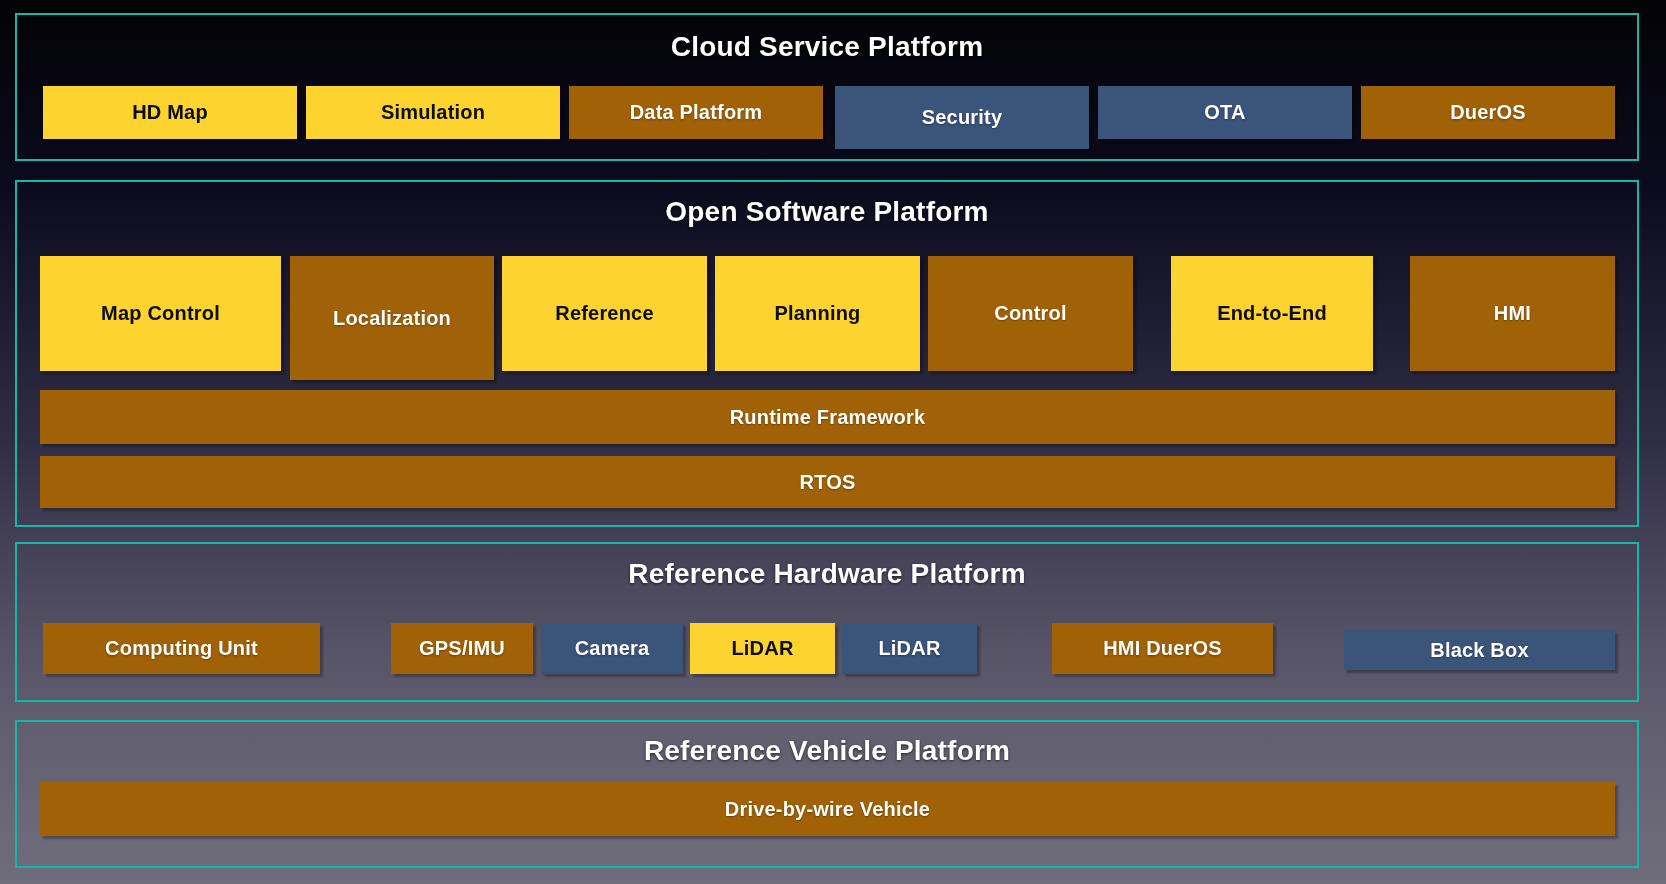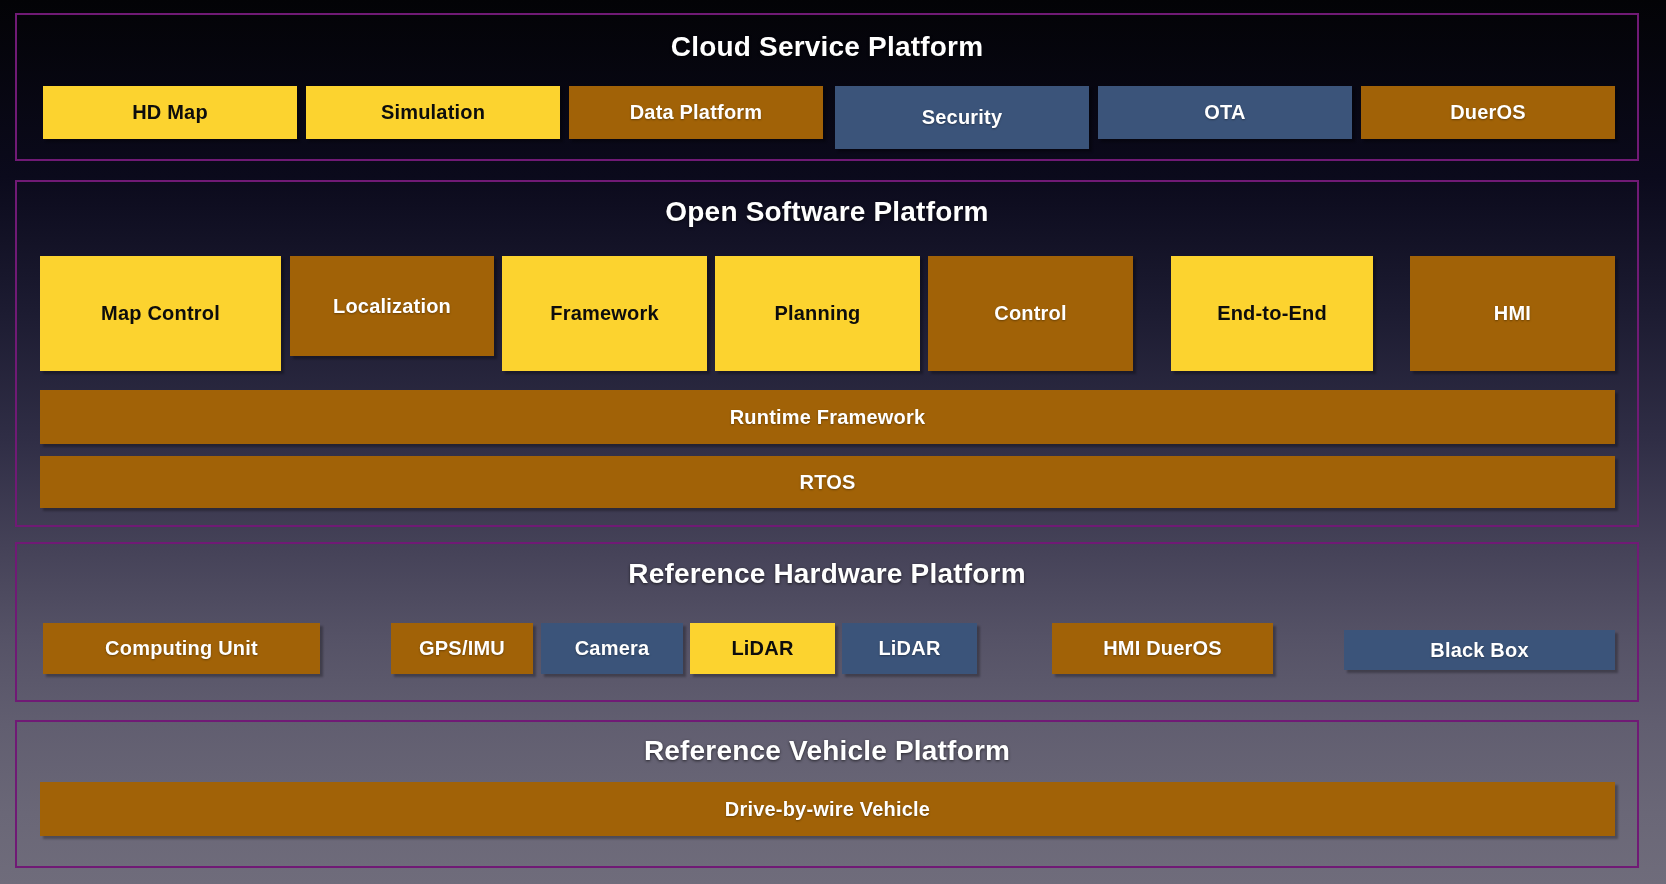--- a/index.html
+++ b/index.html
@@ -5,21 +5,21 @@
   html,body{margin:0;padding:0;}
   body{
     width:1666px;height:884px;position:relative;overflow:hidden;
     font-family:"Liberation Sans", sans-serif;
     background:linear-gradient(180deg,
       #030306 0%, #0b0a1c 20%, #1c1b31 35%, #302e46 50%,
       #454258 62%, #555266 72%, #615e70 82%, #6a6777 92%, #6f6c7b 100%);
   }
   .section{
     position:absolute;box-sizing:border-box;
-    border:2px solid #701a75;background:transparent;
+    border:2px solid #14b8a6;background:transparent;
   }
   .section-title{
     position:absolute;left:0;right:0;text-align:center;
     color:#ffffff;font-size:28px;font-weight:bold;letter-spacing:.2px;
     text-shadow:0 1px 3px rgba(0,0,0,.65);
   }
   .box{
     position:absolute;display:flex;align-items:center;justify-content:center;
     box-shadow:3px 3px 2px rgba(0,0,0,.28);
   }
@@ -54,25 +54,25 @@
   <div class="box blue" style="left:1344px;top:71px;width:254px;height:53px">
     <span>DuerOS</span>
   </div>
 </div>
 
 <div class="section" style="left:15px;top:180px;width:1624px;height:347px">
   <div class="section-title" style="top:14px">Open Software Platform</div>
   <div class="box yellow" style="left:23px;top:74px;width:241px;height:115px">
     <span>Map Control</span>
   </div>
-  <div class="box blue" style="left:273px;top:74px;width:204px;height:100px">
+  <div class="box blue" style="left:273px;top:74px;width:204px;height:124px">
     <span>Localization</span>
   </div>
   <div class="box yellow" style="left:485px;top:74px;width:205px;height:115px">
-    <span>Framework</span>
+    <span>Reference</span>
   </div>
   <div class="box yellow" style="left:698px;top:74px;width:205px;height:115px">
     <span>Planning</span>
   </div>
   <div class="box blue" style="left:911px;top:74px;width:205px;height:115px">
     <span>Control</span>
   </div>
   <div class="box yellow" style="left:1154px;top:74px;width:202px;height:115px">
     <span>End-to-End</span>
   </div>

